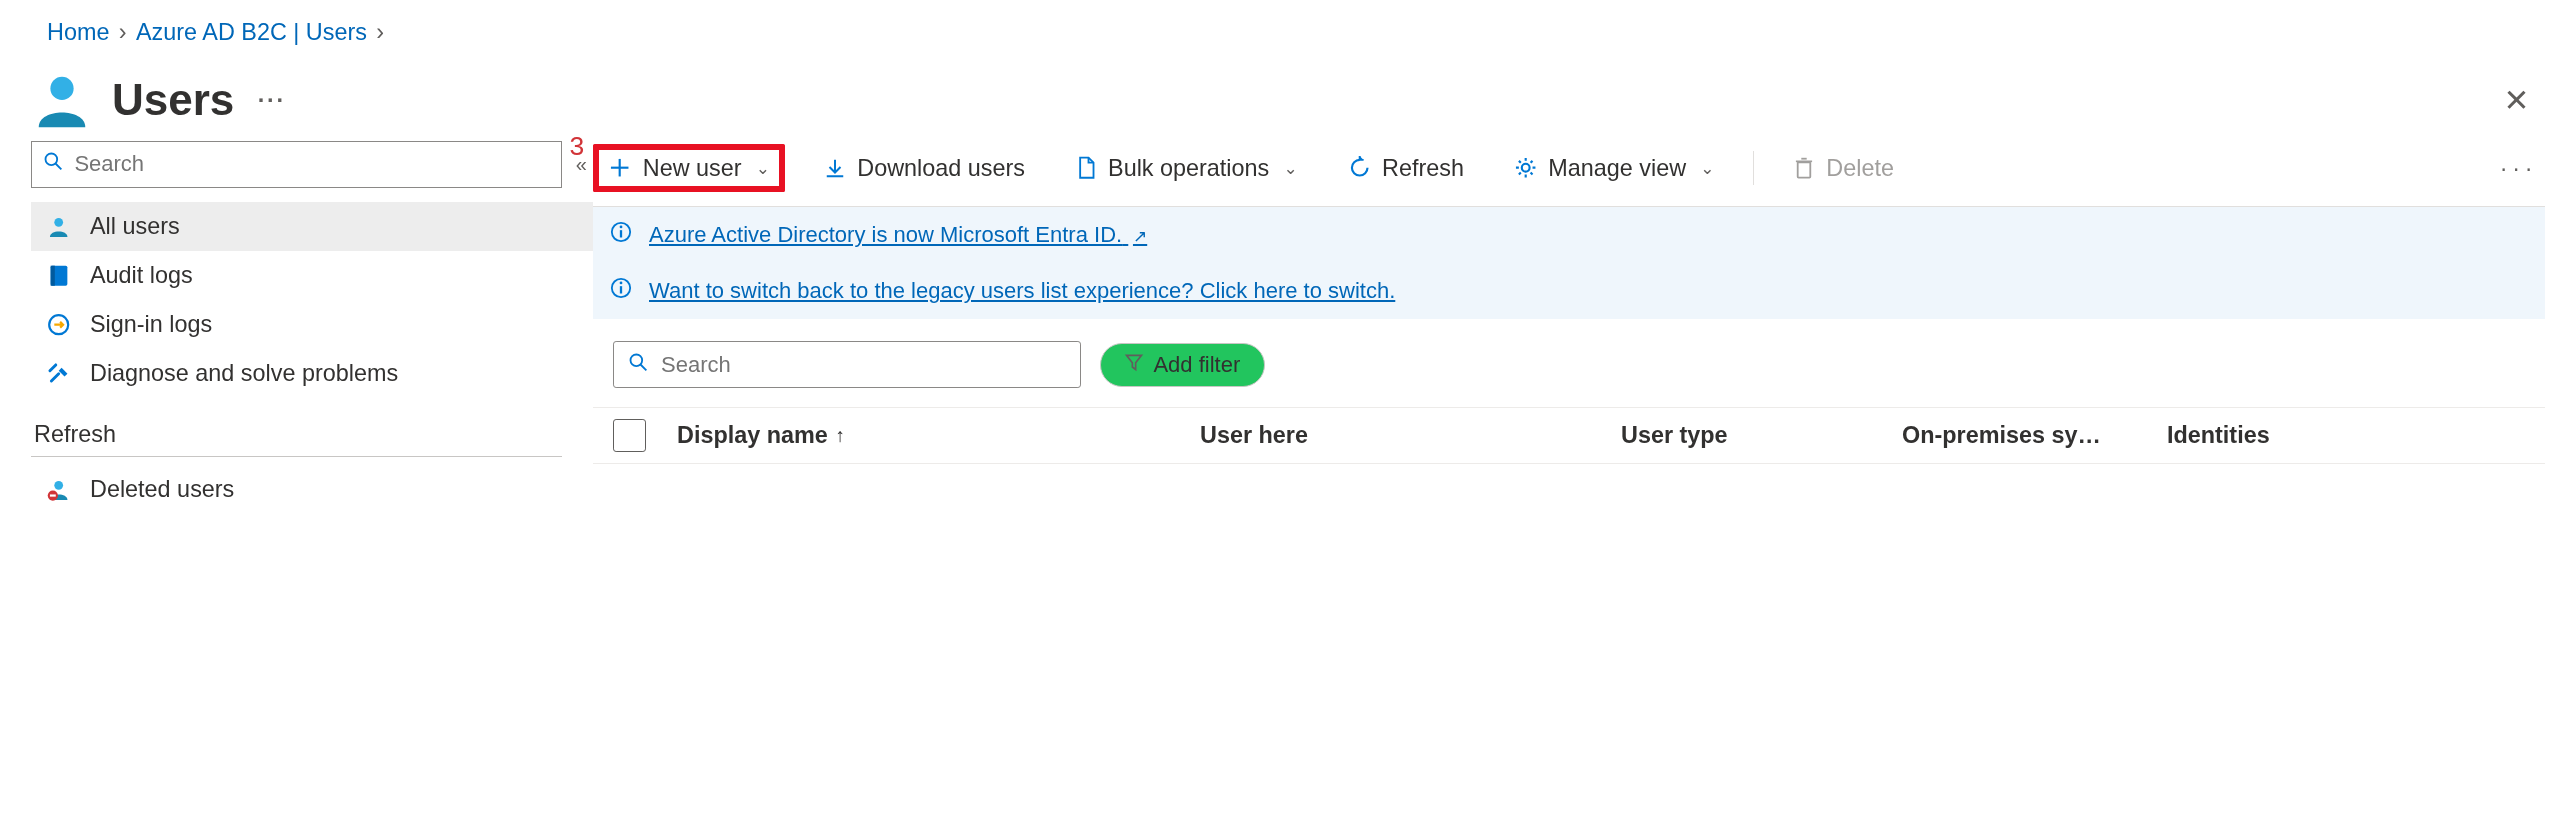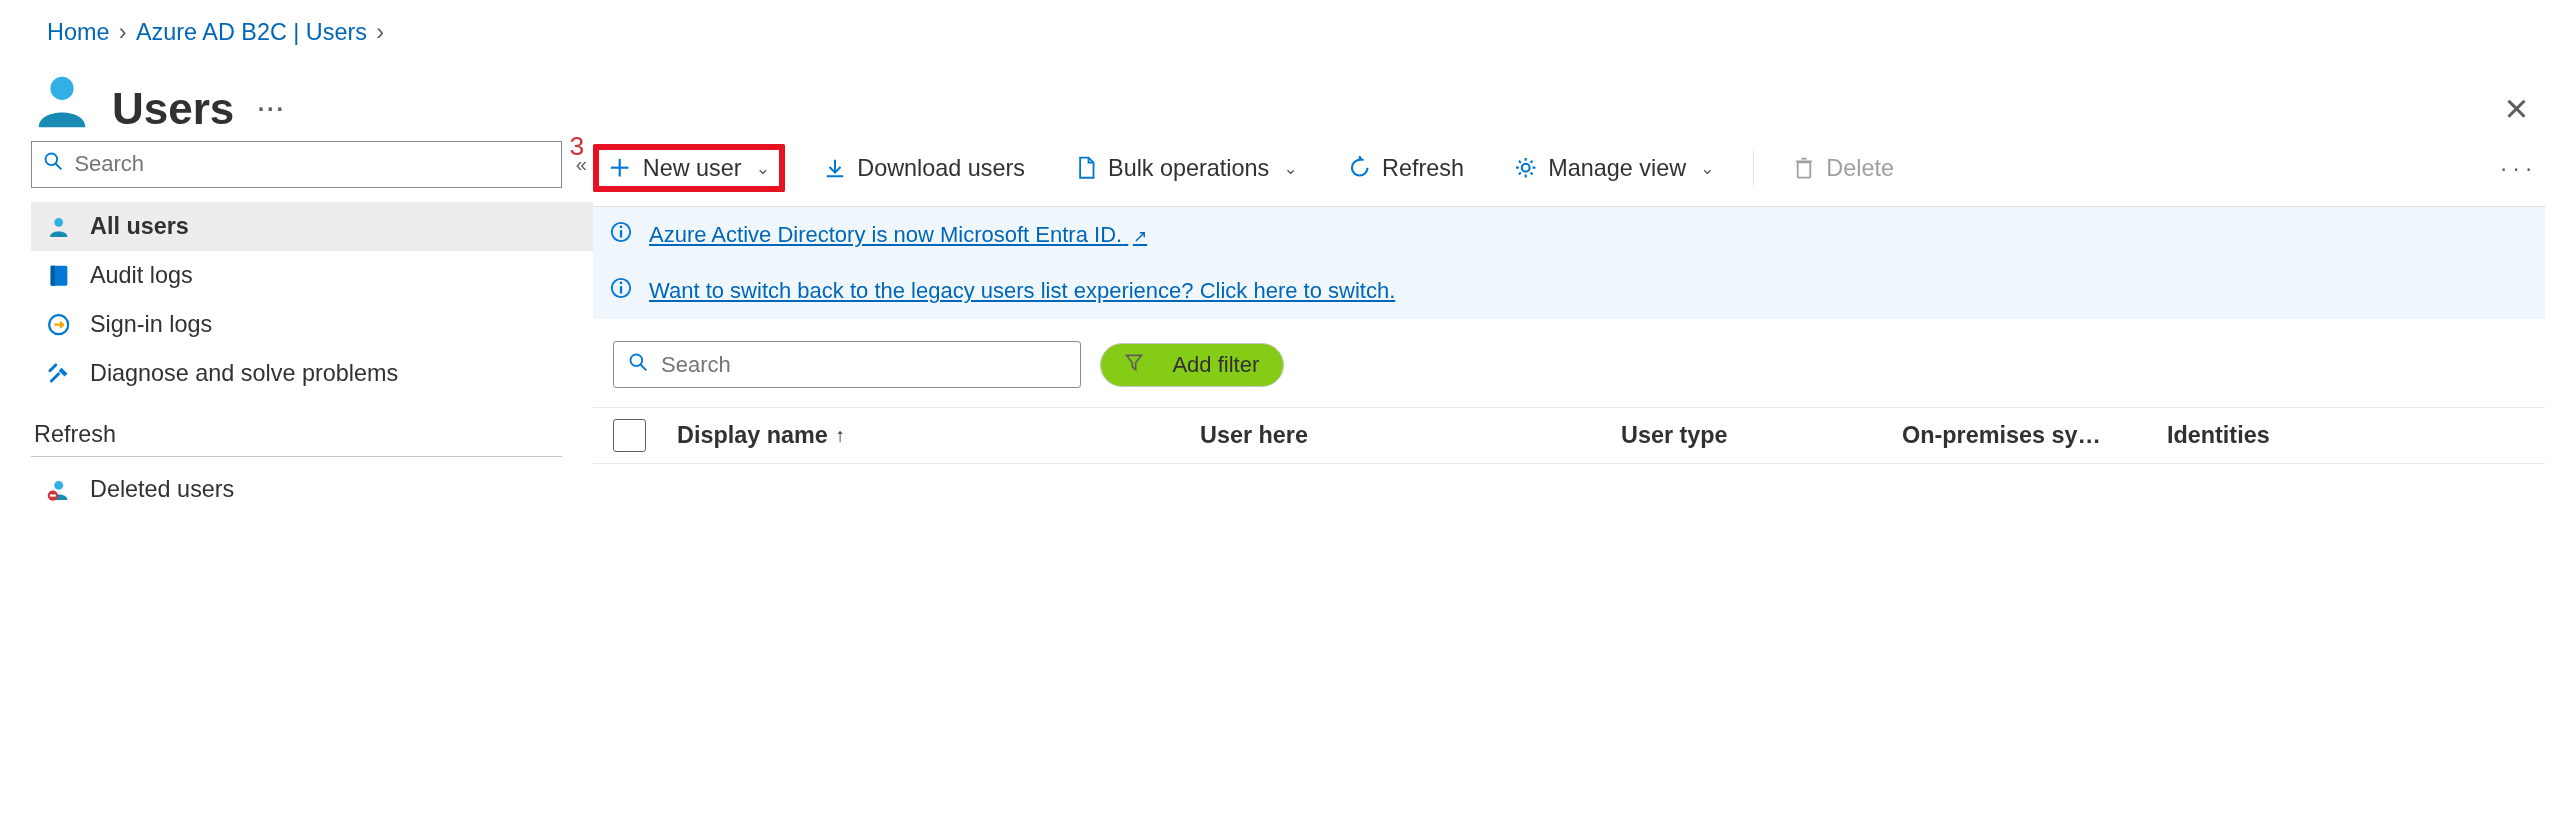--- a/index.html
+++ b/index.html
@@ -23,21 +23,21 @@
     gap: 9.4px;
     padding: 19px 31px 7.8px 47px;
     font-size: 23.4px;
   }
   .breadcrumb .crumb { color: #0067b8; cursor: pointer; }
   .breadcrumb .sep { color: #605e5c; }
 
   
   .header-row {
     display: flex;
-    align-items: flex-end;
+    align-items: center;
     padding: 15.6px 31px 9.4px 31px;
   }
   .header-icon svg { display:block; }
   .header-text { margin-left: 19px; flex: 1; }
   .page-title {
     font-size: 44px;
     font-weight: 600;
     line-height: 1.0;
     margin: 0;
     display: flex;
@@ -100,21 +100,21 @@
     text-align:center;
   }
   .sidebar-item {
     display:flex;
     align-items:center;
     gap: 17px;
     padding: 11px 14px;
     cursor:pointer;
     font-size: 23.4px;
   }
-  .sidebar-item.selected { background:#ededed;font-weight:bold; }
+  .sidebar-item.selected { background:#ededed; }
   .sidebar-item .si-icon { width:28px; display:flex; justify-content:center; }
   .section-label {
     font-size: 23.4px;
     color:#323130;
     padding: 23.4px 3.1px 3.1px 3.1px;
   }
   .section-underline {
     border-bottom: 0.8px solid #c8c6c4;
     margin: 4.7px 31px 7.8px 0;
   }
@@ -182,25 +182,25 @@
     border:1.6px solid #8a8886;
     height:47px;
     width: 468px;
     padding:0 14px;
     border-radius:3.1px;
   }
   .filter-search input { border:none; outline:none; font-size:22px; flex:1; }
   .pill-btn {
     display:flex;
     align-items:center;
-    gap:28px;
+    gap:9px;
     border:0.8px solid #c8c6c4;
     border-radius: 31px;
     padding: 7.8px 23.4px;
-    background:#84cc16;
+    background:#22c55e;
     cursor:pointer;
     font-size:22px;
   }
 
   .table-header {
     display:flex;
     align-items:center;
     gap: 31px;
     padding: 11px 0 11px 20px;
     border-top:0.8px solid #edebe9;

